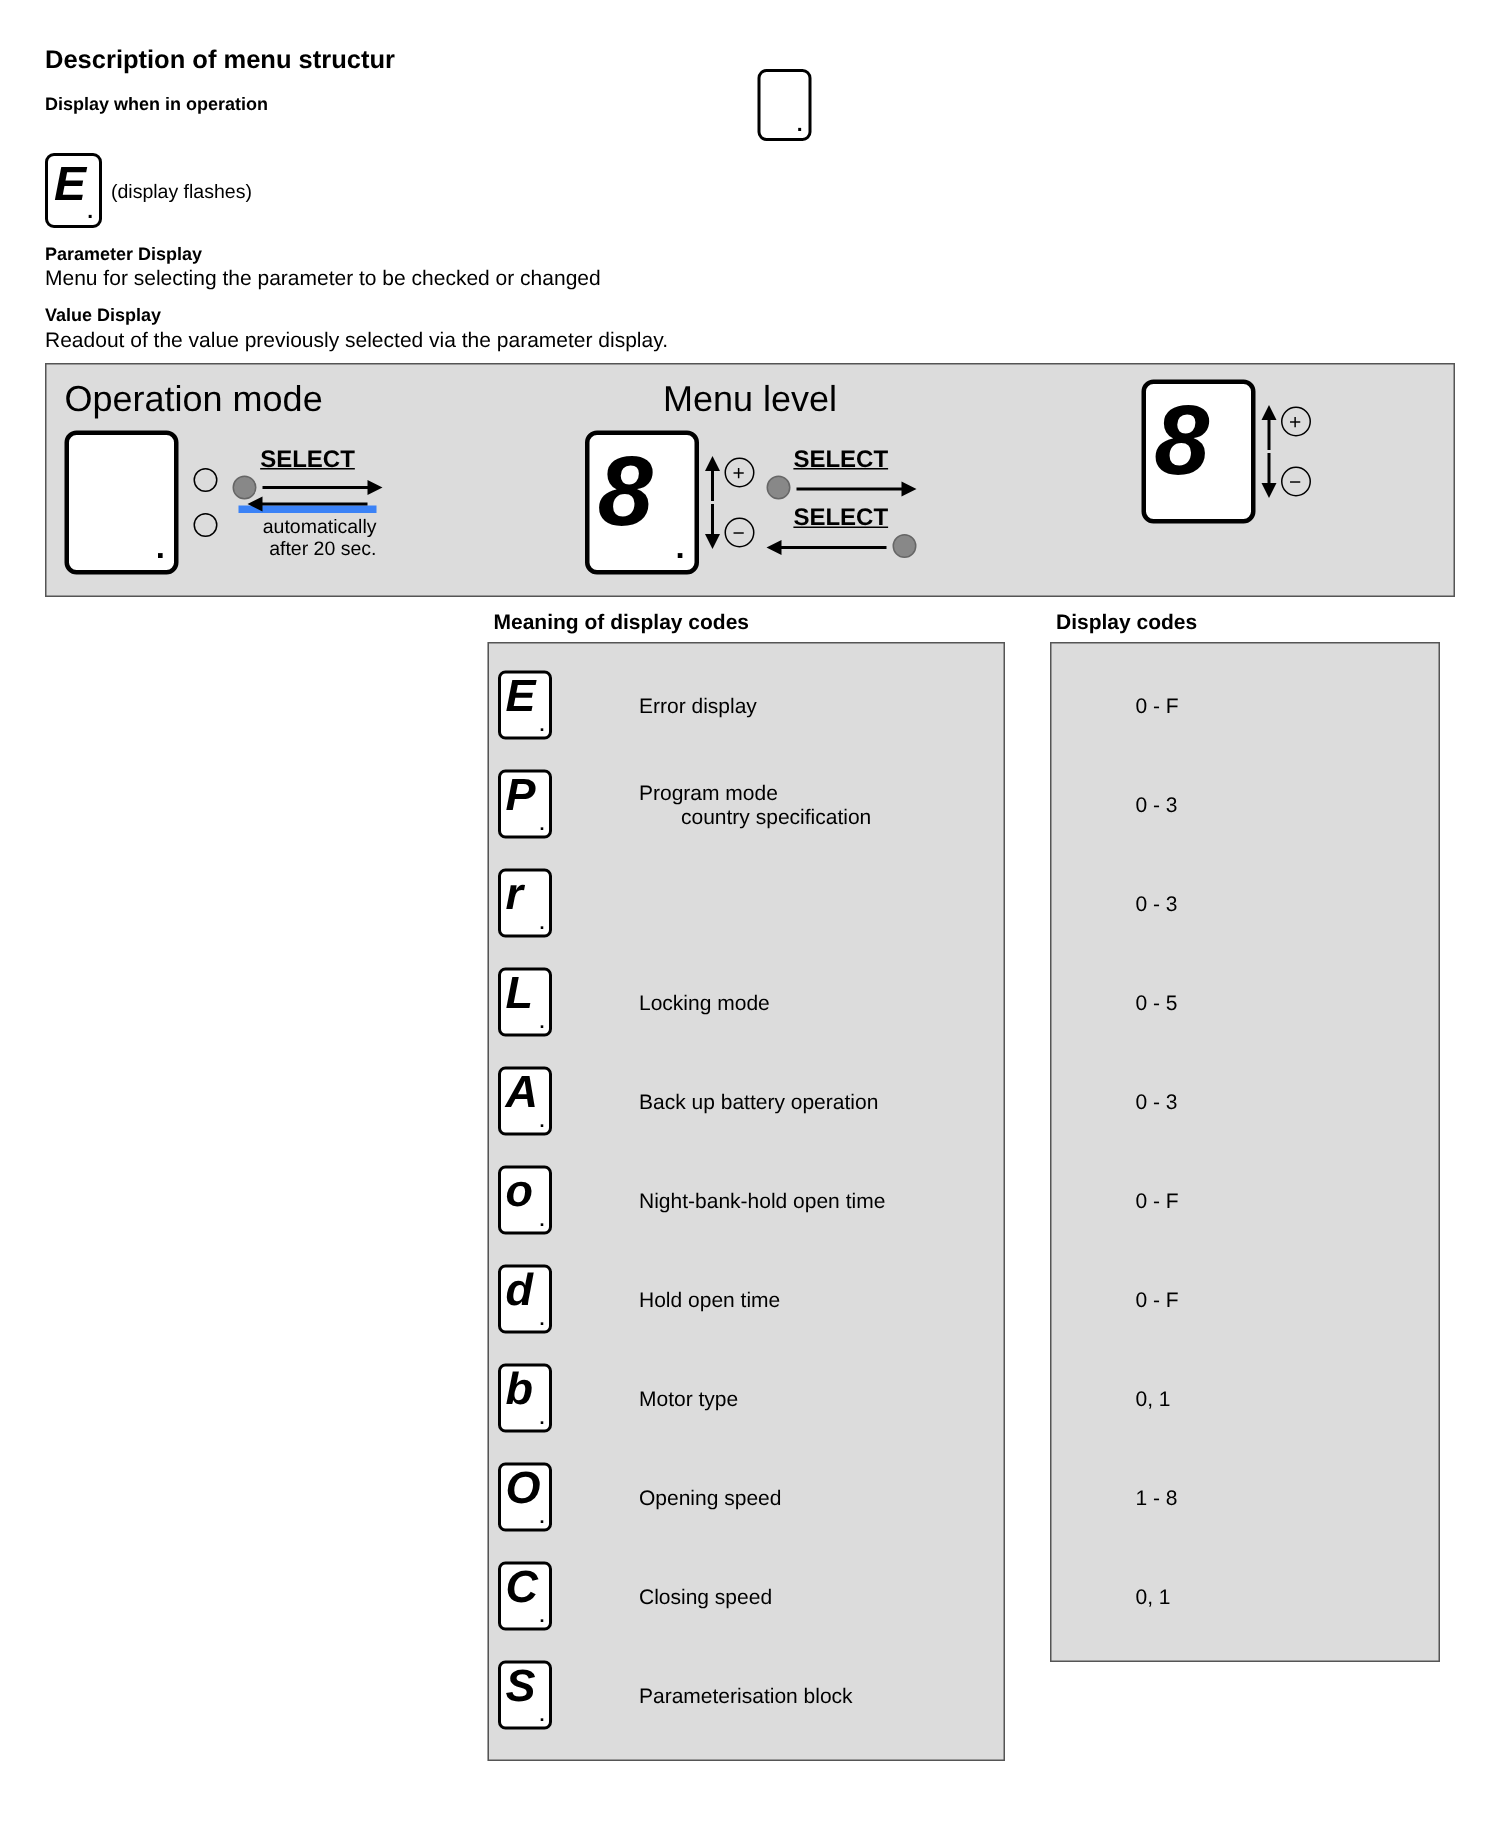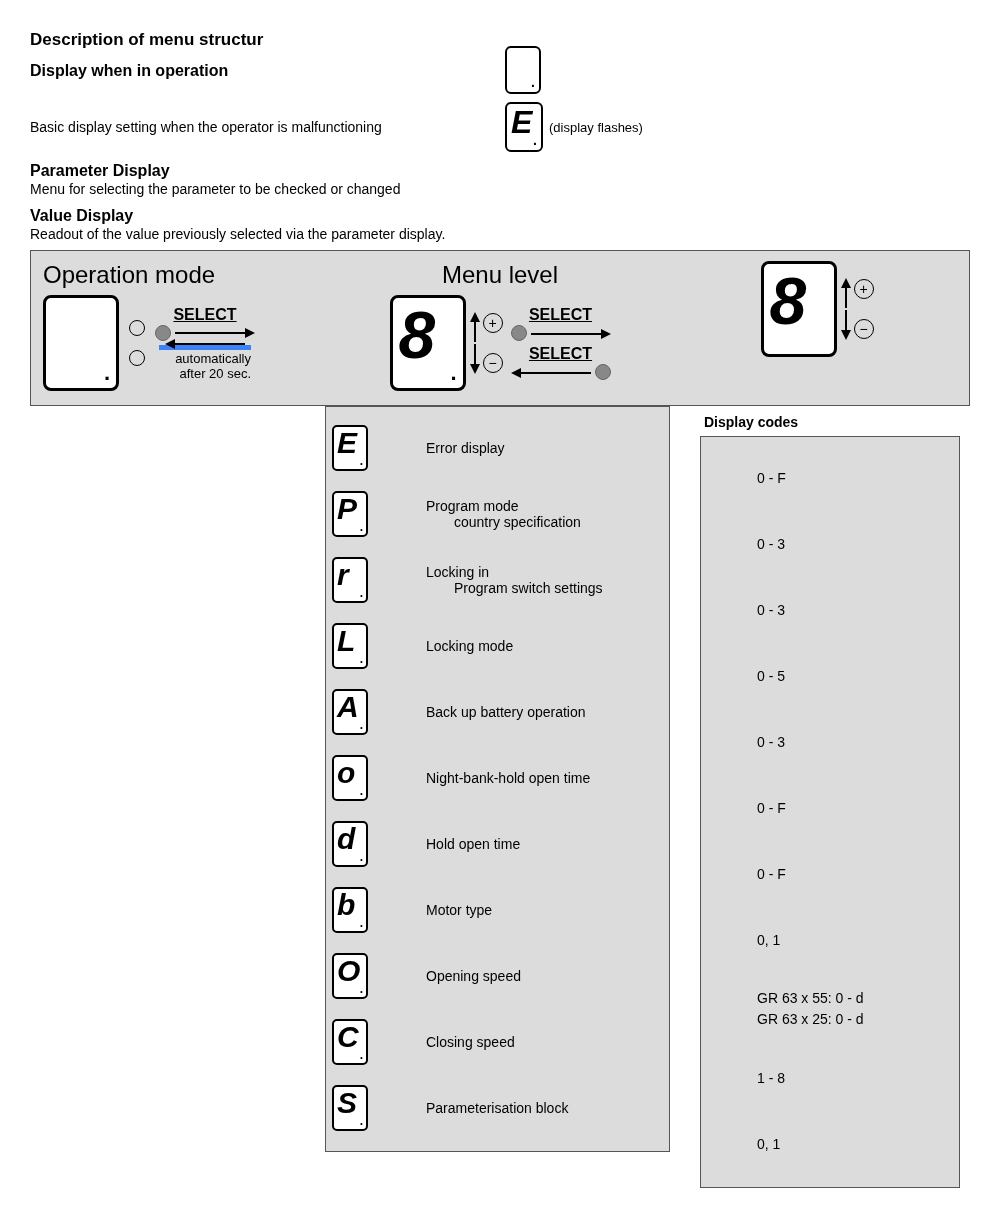--- a/index.html
+++ b/index.html
@@ -10,21 +10,21 @@
     color: #000;
     font-size: 14px;
   }
   h1.desc-title {
     font-size: 17px;
     font-weight: bold;
     margin: 0 0 2px 0;
   }
   .section-intro .subhead {
     font-weight: bold;
-    font-size: 16px;
+    font-size: 12px;
     margin-top: 10px;
     margin-bottom: 1px;
   }
   .section-intro .body {
     font-size: 14px;
     margin: 0;
   }
   .intro-row {
     display: flex;
     align-items: flex-start;
@@ -373,23 +373,20 @@
       <div class="subhead">Display when in operation</div>
     </div>
     <div class="intro-right" style="margin-top:-6px;">
       <span class="lcd-box lcd-small">
         <span class="dot">.</span>
       </span>
     </div>
   </div>
 
   <div class="intro-row" style="align-items:center;">
-    <div class="intro-left">
-      <p class="body">Basic display setting when the operator is malfunctioning</p>
-    </div>
     <div class="intro-right">
       <span class="lcd-box lcd-med">
         <span class="lcd-char">E</span>
         <span class="dot">.</span>
       </span>
       <span class="note-small">(display flashes)</span>
     </div>
   </div>
 
   <div class="subhead">Parameter Display</div>
@@ -480,41 +477,41 @@
       </div>
     </div>
 
   </div>
 </div>
 
 <div class="tables-wrap">
   <div class="tables-spacer"></div>
 
   <div class="meaning-col">
+    <div class="table-header">Meaning of display codes</div>
     <div class="tbody" id="meaning-body">
         <div class="meaning-row">
           <span class="lcd-icon">
             <span class="ch">E</span>
             <span class="dt">.</span>
           </span>
           <div class="meaning-text"><span>Error display</span></div>
         </div>
         <div class="meaning-row">
           <span class="lcd-icon">
             <span class="ch">P</span>
             <span class="dt">.</span>
           </span>
           <div class="meaning-text"><span>Program mode</span><span class="meaning-sub">country specification</span></div>
         </div>
         <div class="meaning-row">
           <span class="lcd-icon">
             <span class="ch">r</span>
             <span class="dt">.</span>
           </span>
-          <div class="meaning-text"><span>Locking in</span><span class="meaning-sub">Program switch settings</span></div>
         </div>
         <div class="meaning-row">
           <span class="lcd-icon">
             <span class="ch">L</span>
             <span class="dt">.</span>
           </span>
           <div class="meaning-text"><span>Locking mode</span></div>
         </div>
         <div class="meaning-row">
           <span class="lcd-icon">
@@ -588,23 +585,20 @@
         </div>
         <div class="codes-row">
           <span>0 - F</span>
         </div>
         <div class="codes-row">
           <span>0 - F</span>
         </div>
         <div class="codes-row">
           <span>0, 1</span>
         </div>
-        <div class="codes-row" style="min-height: 64px;">
-          <div class="multi">GR 63 x 55: 0 - d<br>GR 63 x 25: 0 - d</div>
-        </div>
         <div class="codes-row">
           <span>1 - 8</span>
         </div>
         <div class="codes-row">
           <span>0, 1</span>
         </div>
       </div>
   </div>
 </div>
 

